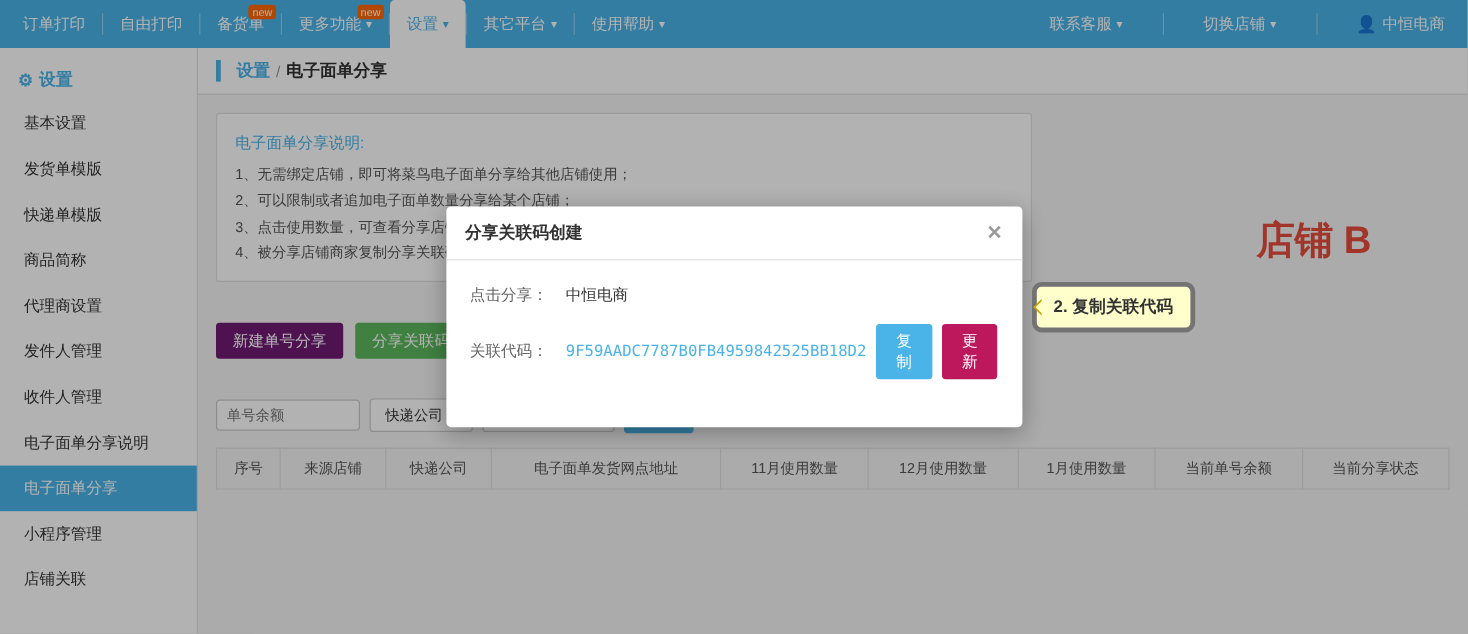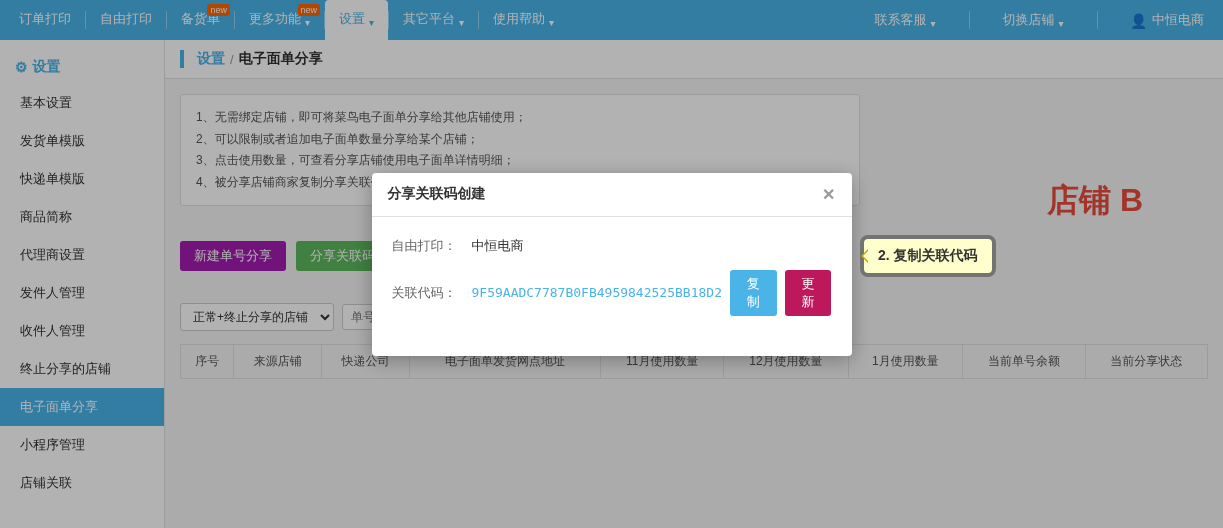--- a/index.html
+++ b/index.html
@@ -1,17 +1,17 @@
 <!DOCTYPE html>
 <html><head>
   <meta charset="utf-8">
   <style>
     * { box-sizing: border-box; margin: 0; padding: 0; }
     body { font-family: 'Microsoft YaHei', Arial, sans-serif; font-size: 13px; background: #f0f0f0; width: 1223px; height: 528px; overflow: hidden; }
-    .nav-item { color: #fff; padding: 12px 14px; cursor: pointer; font-size: 13px; display: flex; align-items: flex-end; gap: 4px; height: 100%; position: relative; }
+    .nav-item { color: #fff; padding: 1px 14px; cursor: pointer; font-size: 13px; display: flex; align-items: center; gap: 4px; height: 100%; position: relative; }
     .nav-item.active { background: #fff; color: #4ab3e8; border-radius: 4px 4px 0 0; }
     .nav-separator { width: 1px; height: 18px; background: rgba(255,255,255,0.4); }
     .badge-new { background: #ff6600; color: #fff; font-size: 9px; border-radius: 3px; padding: 1px 3px; position: absolute; top: 4px; right: 4px; }
     .dropdown-arrow { font-size: 10px; }
 
     
     .layout { display: flex; height: calc(528px - 40px); }
 
     
     .sidebar { width: 165px; background: #fff; border-right: 1px solid #e0e0e0; padding-top: 10px; flex-shrink: 0; }
@@ -31,21 +31,21 @@
 
     
     .desc-box { background: #fff; border: 1px solid #e0e0e0; padding: 12px 15px; margin-bottom: 15px; border-radius: 3px; font-size: 12px; line-height: 1.8; color: #555; }
     .desc-box .desc-title { color: #4ab3e8; margin-bottom: 5px; font-size: 13px; }
 
     
     .store-b-label { color: #e74c3c; font-size: 32px; font-weight: bold; position: absolute; right: 80px; top: 100px; }
 
     
     .btn-row { display: flex; gap: 10px; margin-bottom: 12px; align-items: center; }
-    .btn-primary { background: #a21caf; color: #fff; border: none; padding: 6px 14px; border-radius: 3px; cursor: pointer; font-size: 13px; }
+    .btn-primary { background: #701a75; color: #fff; border: none; padding: 6px 14px; border-radius: 3px; cursor: pointer; font-size: 13px; }
     .btn-success { background: #5cb85c; color: #fff; border: none; padding: 6px 14px; border-radius: 3px; cursor: pointer; font-size: 13px; }
     .btn-orange { background: #be185d; color: #fff; border: none; padding: 5px 12px; border-radius: 3px; cursor: pointer; font-size: 13px; }
     .btn-copy { background: #4ab3e8; color: #fff; border: none; padding: 5px 12px; border-radius: 3px; cursor: pointer; font-size: 13px; }
     .btn-query { background: #4ab3e8; color: #fff; border: none; padding: 6px 16px; border-radius: 3px; cursor: pointer; font-size: 13px; }
 
     
     .filter-row { display: flex; align-items: center; gap: 8px; margin-bottom: 12px; }
     .filter-select { padding: 5px 8px; border: 1px solid #ccc; border-radius: 3px; font-size: 12px; background: #fff; color: #333; }
     .filter-input { padding: 5px 8px; border: 1px solid #ccc; border-radius: 3px; font-size: 12px; width: 120px; }
 
@@ -133,62 +133,60 @@
       <span style="color:#4ab3e8;">⚙</span>
       <span>设置</span>
     </div>
     <div class="sidebar-item"><span>基本设置</span></div>
     <div class="sidebar-item"><span>发货单模版</span></div>
     <div class="sidebar-item"><span>快递单模版</span></div>
     <div class="sidebar-item"><span>商品简称</span></div>
     <div class="sidebar-item"><span>代理商设置</span></div>
     <div class="sidebar-item"><span>发件人管理</span></div>
     <div class="sidebar-item"><span>收件人管理</span></div>
-    <div class="sidebar-item"><span>终止分享的店铺</span></div>
+    <div class="sidebar-item"><span>电子面单分享说明</span></div>
     <div class="sidebar-item active"><span>电子面单分享</span></div>
     <div class="sidebar-item"><span>小程序管理</span></div>
     <div class="sidebar-item"><span>店铺关联</span></div>
   </div>
 
   <div class="main">
 
     <div class="breadcrumb-bar">
       <span class="breadcrumb-left-bar"></span>
       <span class="crumb">设置</span>
       <span class="separator">/</span>
       <span class="current">电子面单分享</span>
     </div>
 
     <div class="content-area content-wrapper">
 
       <div class="store-b-label">店铺  B</div>
 
       <div class="desc-box" style="max-width:680px;">
+        <div class="desc-title">电子面单分享说明:</div>
         <div>1、无需绑定店铺，即可将菜鸟电子面单分享给其他店铺使用；</div>
         <div>2、可以限制或者追加电子面单数量分享给某个店铺；</div>
         <div>3、点击使用数量，可查看分享店铺使用电子面单详情明细；</div>
         <div>4、被分享店铺商家复制分享关联码给分享店铺商家，新建单号分享绑定使用。</div>
       </div>
 
       <div class="btn-row" style="position:relative;">
         <button class="btn-primary">新建单号分享</button>
         <button class="btn-success">分享关联码创建</button>
 
         <div style="background:#ffffcc;border:2px solid #c8a000;border-radius:8px;padding:10px 16px;font-size:15px;font-weight:bold;color:#333;margin-left:10px;position:relative;line-height:1.5;">
           <div>1. 点击分享</div>
           <div>关联码创建</div>
           <div style="position:absolute;left:-10px;top:50%;transform:translateY(-50%);border:7px solid transparent;border-right-color:#c8a000;"></div>
           <div style="position:absolute;left:-7px;top:50%;transform:translateY(-50%);border:6px solid transparent;border-right-color:#ffffcc;"></div>
         </div>
       </div>
 
       <div class="filter-row">
-        <select class="filter-select">
-          <option>正常+终止分享的店铺</option>
-        </select>
         <input class="filter-input" type="text" placeholder="单号余额" style="">
         <select class="filter-select">
           <option>快递公司</option>
         </select>
         <select class="filter-select">
           <option>全部来源店铺</option>
         </select>
         <button class="btn-query">查询</button>
       </div>
 
@@ -214,21 +212,21 @@
 </div>
 
 <div class="modal-overlay">
   <div class="modal">
     <div class="modal-header">
       <span>分享关联码创建</span>
       <span class="modal-close">✕</span>
     </div>
     <div class="modal-body">
       <div class="modal-row">
-        <span class="modal-label">自由打印：</span>
+        <span class="modal-label">点击分享：</span>
         <span class="modal-value">中恒电商</span>
       </div>
       <div class="modal-row" style="align-items:center;">
         <span class="modal-label">关联代码：</span>
         <div class="code-row" style="position:relative;">
           <span class="code-text">9F59AADC7787B0FB4959842525BB18D2</span>
           <div class="code-btns-wrap" style="position:relative;">
             <button class="btn-copy">复制</button>
             <button class="btn-orange">更新</button>
 

